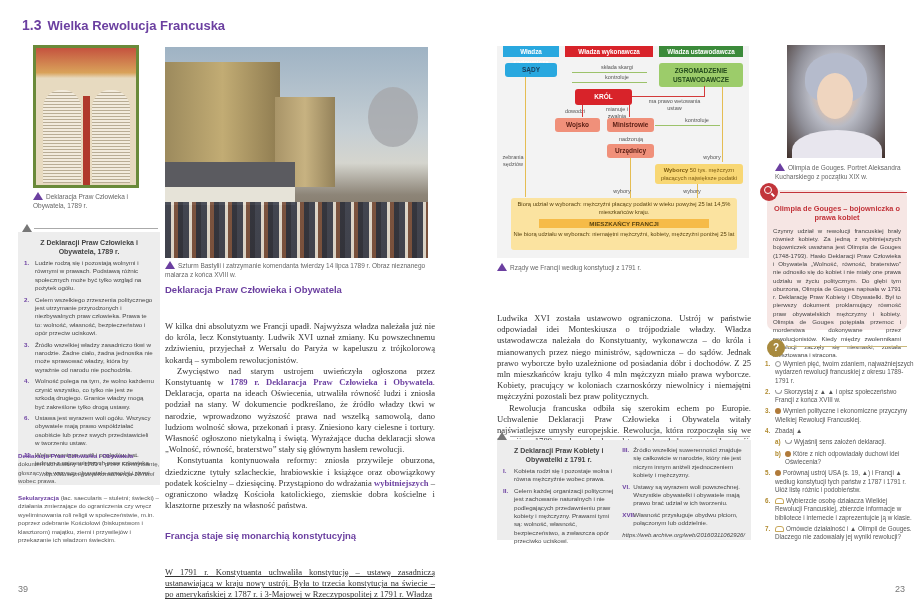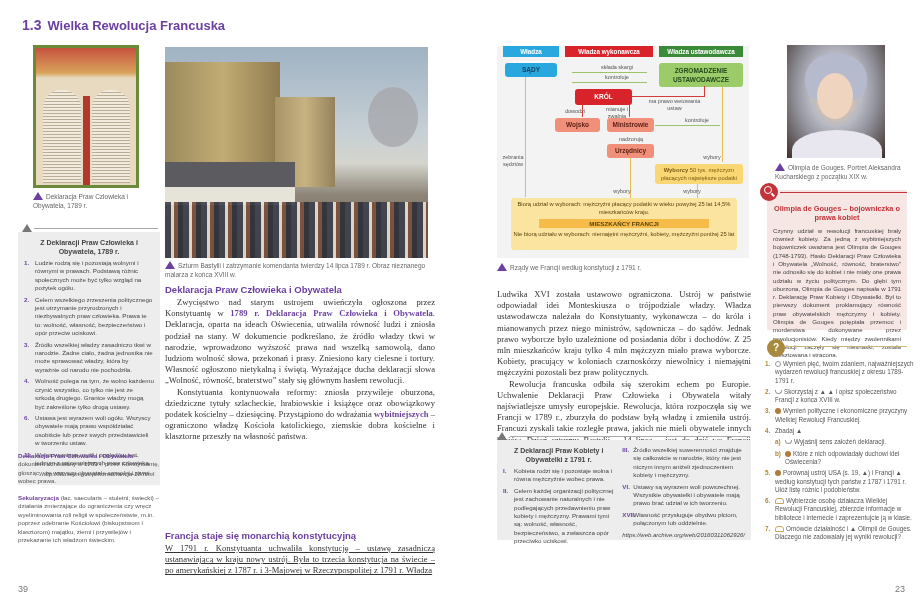--- a/index.html
+++ b/index.html
@@ -42,21 +42,21 @@
   #bastille .tower1 { position: absolute; left: 0; top: 15px; width: 115px; height: 120px; background: linear-gradient(90deg,#9c8a5d,#c2ac74,#8e7b50); }
   #bastille .tower2 { position: absolute; left: 110px; top: 50px; width: 60px; height: 90px; background: linear-gradient(90deg,#a89468,#c7b281,#94825a); }
   #bastille .roof { position: absolute; left: 0; top: 115px; width: 130px; height: 25px; background: #5b5b60; }
   #bastille .house { position: absolute; left: 0; top: 140px; width: 130px; height: 18px; background: #e6e3d8; }
   #bastille .crowd { position: absolute; left: 0; top: 155px; width: 263px; height: 56px; background: repeating-linear-gradient(90deg,#3b3f4c 0 6px,#e6dfd2 6px 9px,#7a4f3a 9px 13px,#2c2e38 13px 18px); opacity: .9; }
   #bastille .smoke { position: absolute; right: 10px; top: 40px; width: 50px; height: 60px; border-radius: 50%; background: #a6a8ab; opacity: .8; }
 
   #bastille-cap { left: 165px; top: 261px; width: 270px; }
 
   .h2 { font-size: 9.5px; font-weight: bold; color: #6b3fa0; }
-  .body { font-family: "Liberation Serif", serif; font-size: 8.6px; line-height: 11.2px; color: #333; text-align: justify; }
+  .body { font-family: "Liberation Serif", serif; font-size: 8.6px; line-height: 11.2px; color: #333; text-align: justify; margin-top: 24px; }
   .body p { text-indent: 12px; }
   .body p.first { text-indent: 0; }
   .body .hl { color: #6b3fa0; font-weight: bold; }
 
   #h-decl { left: 165px; top: 284px; }
   #body-left { left: 165px; top: 297px; width: 270px; }
   #h-mon { left: 165px; top: 530px; }
   #body-left2 { left: 165px; top: 543px; width: 270px; text-decoration: underline; }
 
   
@@ -77,21 +77,21 @@
   #box2 .col { flex: 1; }
 
   
   #portrait { left: 787px; top: 45px; width: 98px; height: 113px; background: radial-gradient(ellipse at 50% 40%, #f0d9c5 0%, #e2c2aa 22%, #b8bac4 38%, #8f8f98 60%, #3f2f2a 100%); overflow: hidden; }
   #portrait .hair { position: absolute; left: 18px; top: 8px; width: 62px; height: 50px; border-radius: 50% 50% 40% 40%; background: #b5bbcc; }
   #portrait .face { position: absolute; left: 30px; top: 28px; width: 36px; height: 46px; border-radius: 50%; background: #efd5bf; }
   #portrait .dress { position: absolute; left: 5px; top: 85px; width: 90px; height: 40px; border-radius: 50% 50% 0 0; background: #e8e6ee; }
   #portrait-cap { left: 775px; top: 163px; width: 148px; }
 
   
-  #pink { left: 767px; top: 190px; width: 140px; height: 140px; background: #f6e6e4; padding: 14px 6px 5px 6px; }
+  #pink { left: 767px; top: 190px; width: 140px; height: 140px; background: #f6e6e4; padding: 14px 6px 5px 6px; border-radius: 7px; }
   #pink h3 { font-size: 7.4px; line-height: 9.4px; color: #c2343a; text-align: center; margin-bottom: 4px; }
   #pink p { font-size: 6.1px; line-height: 8.3px; color: #444; text-align: justify; }
   #pink-line { left: 780px; top: 192px; width: 127px; height: 1px; background: #c2343a; }
   #mag { left: 760px; top: 183px; width: 18px; height: 18px; border-radius: 50%; background: #c2343a; }
   #mag .lens { position: absolute; left: 4px; top: 3px; width: 8px; height: 8px; border: 1.5px solid #fff; border-radius: 50%; }
   #mag .handle { position: absolute; left: 11px; top: 11px; width: 4px; height: 1.5px; background: #fff; transform: rotate(45deg); }
 
   
   #q-badge { left: 767px; top: 339px; width: 18px; height: 18px; border-radius: 50%; background: #a88a3e; color: #fff; font-weight: bold; font-size: 10px; text-align: center; line-height: 18px; }
   #q-line { left: 787px; top: 346px; width: 120px; height: 1px; background: #c9b87a; }
@@ -171,20 +171,21 @@
     <div class="house"></div>
     <div class="smoke"></div>
     <div class="crowd"></div>
 </div>
 <div id="bastille-cap" class="abs caption">
   <span class="tri"></span><span>Szturm Bastylii i zatrzymanie komendanta twierdzy 14 lipca 1789 r. Obraz nieznanego malarza z końca XVIII w.</span>
 </div>
 
 <div id="h-decl" class="abs h2">Deklaracja Praw Człowieka i Obywatela</div>
 <div id="body-left" class="abs body">
+  <p class="first">W kilka dni absolutyzm we Francji upadł. Najwyższa władza należała już nie do króla, lecz Konstytuanty. Ludwik XVI uznał zmiany. Ku powszechnemu zdziwieniu, przyjechał z Wersalu do Paryża w kapeluszu z trójkolorową kokardą – symbolem rewolucjonistów.</p>
   <p><span>Zwycięstwo nad starym ustrojem uwieńczyła ogłoszona przez Konstytuantę w </span><span class="hl">1789 r. Deklaracja Praw Człowieka i Obywatela</span><span>. Deklaracja, oparta na ideach Oświecenia, utrwaliła równość ludzi i zniosła podział na stany. W dokumencie podkreślano, że źródło władzy tkwi w narodzie, wprowadzono wyższość prawa nad wszelką samowolą, dano ludziom wolność słowa, przekonań i prasy. Zniesiono kary cielesne i tortury. Własność ogłoszono nietykalną i świętą. Wyrażające ducha deklaracji słowa „Wolność, równość, braterstwo” stały się głównym hasłem rewolucji.</span></p>
   <p><span>Konstytuanta kontynuowała reformy: zniosła przywileje oburzona, dziedziczne tytuły szlacheckie, hrabiowskie i książęce oraz obowiązkowy podatek kościelny – dziesięcinę. Przystąpiono do wdrażania </span><span class="hl">wybitniejszych</span><span> – ograniczono władzę Kościoła katolickiego, ziemskie dobra kościelne i klasztorne przeszły na własność państwa.</span></p>
 </div>
 
 <div id="h-mon" class="abs h2">Francja staje się monarchią konstytucyjną</div>
 <div id="body-left2" class="abs body">
   <p class="first">W 1791 r. Konstytuanta uchwaliła konstytucję – ustawę zasadniczą ustanawiającą w kraju nowy ustrój. Była to trzecia konstytucja na świecie – po amerykańskiej z 1787 r. i 3-Majowej w Rzeczypospolitej z 1791 r. Władza</p>
 </div>
 
 <div id="diagram" class="abs">

